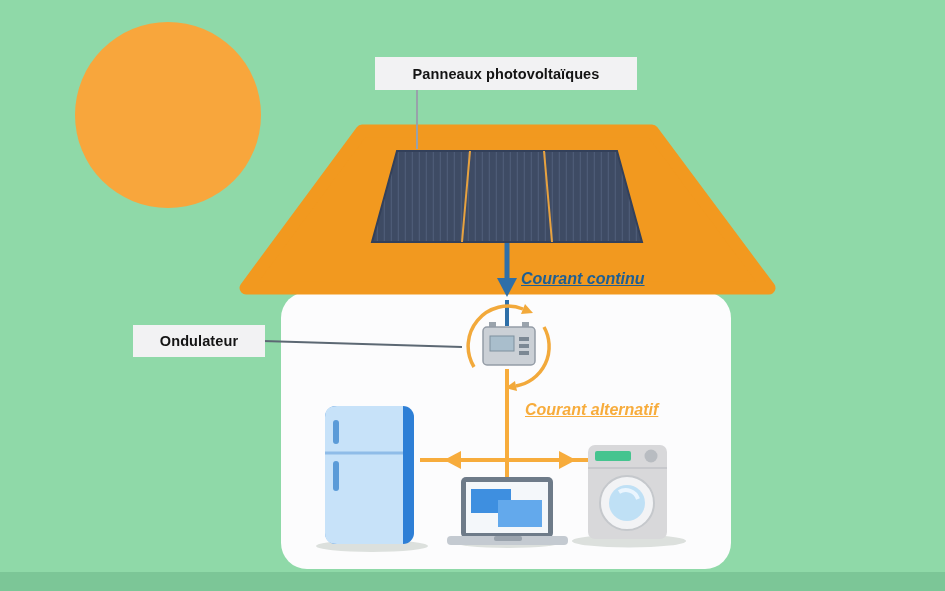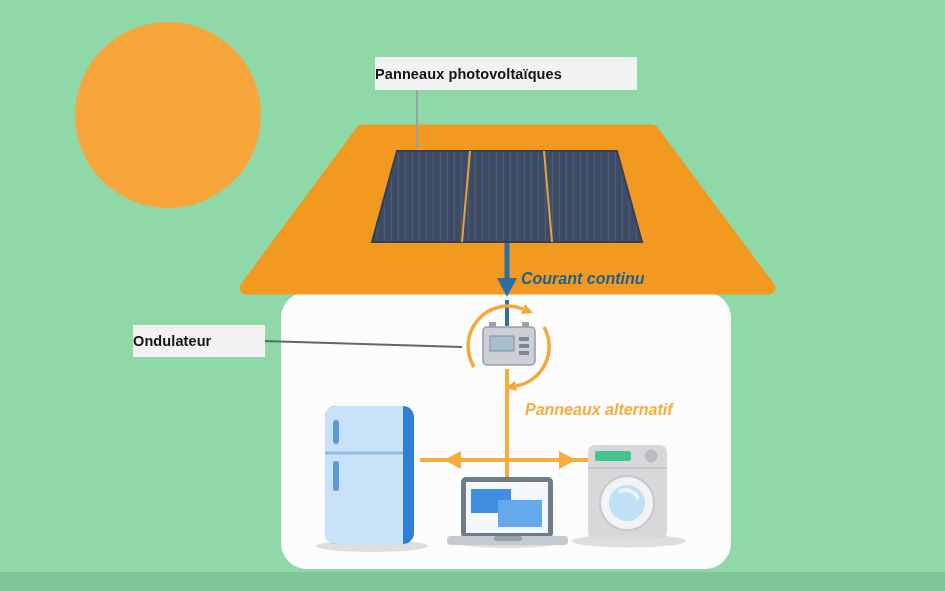--- a/index.html
+++ b/index.html
@@ -10,33 +10,35 @@
     height: 591px;
     background: #8FD9A8;
     overflow: hidden;
   }
   .scene svg { position:absolute; left:0; top:0; }
   .label-box {
     position:absolute;
     background:#F2F2F3;
     display:flex;
     align-items:center;
+    justify-content:center;
     font-weight:bold;
     font-size:14.5px;
     color:#141414;
     letter-spacing:0.1px;
   }
   #panels-label { left:375px; top:57px; width:262px; height:33px; }
   #inverter-label { left:133px; top:325px; width:132px; height:32px; }
   .current-label {
     position:absolute;
     font-style:italic;
     font-weight:bold;
     font-size:16px;
     white-space:nowrap;
+    text-decoration:underline;
   }
   #dc-label { left:521px; top:270px; color:#1E5F93; }
   #ac-label { left:525px; top:401px; color:#F7AC3C; }
 </style>
 </head>
 <body>
 
 <div class="scene">
 
   <svg width="945" height="591" viewBox="0 0 945 591">
@@ -133,15 +135,15 @@
   <div class="label-box" id="panels-label">
     <span>Panneaux photovoltaïques</span>
   </div>
 
   <div class="label-box" id="inverter-label">
     <span>Ondulateur</span>
   </div>
 
   <span class="current-label" id="dc-label">Courant continu</span>
 
-  <span class="current-label" id="ac-label">Panneaux alternatif</span>
+  <span class="current-label" id="ac-label">Courant alternatif</span>
 
 </div>
 
 </body></html>

